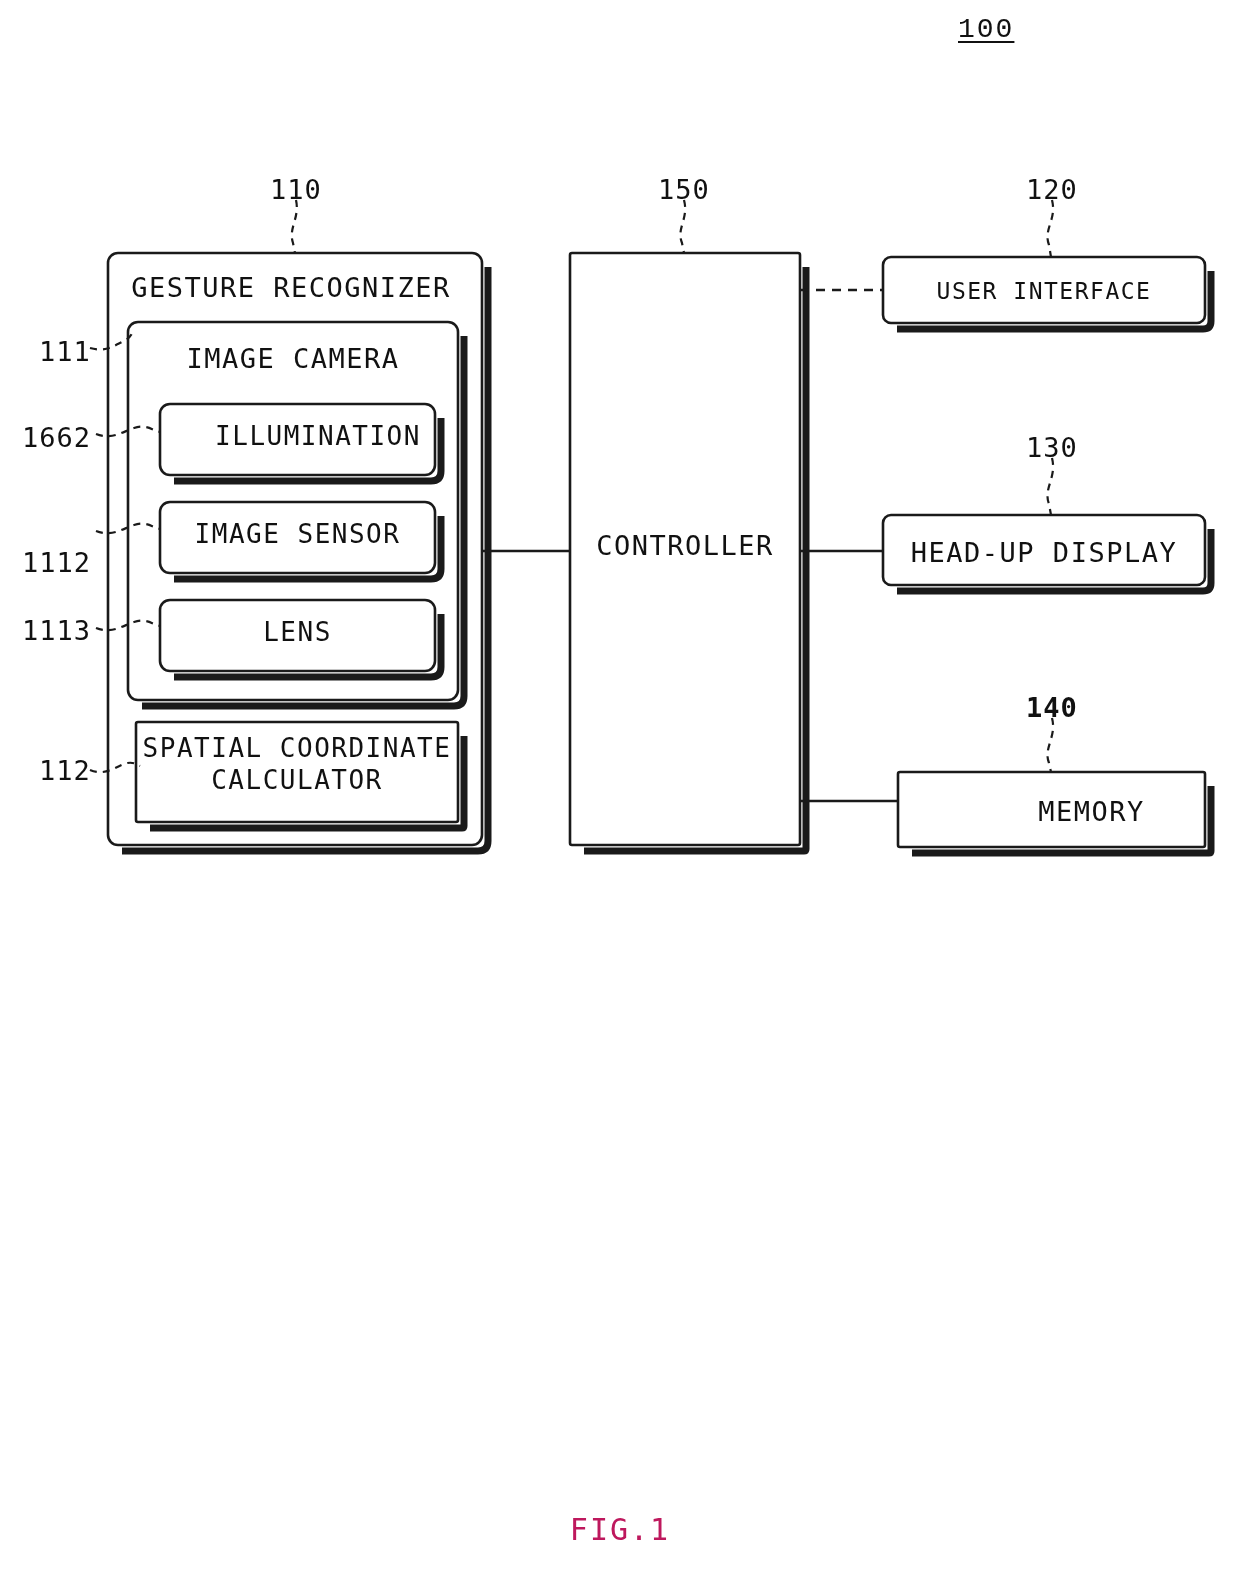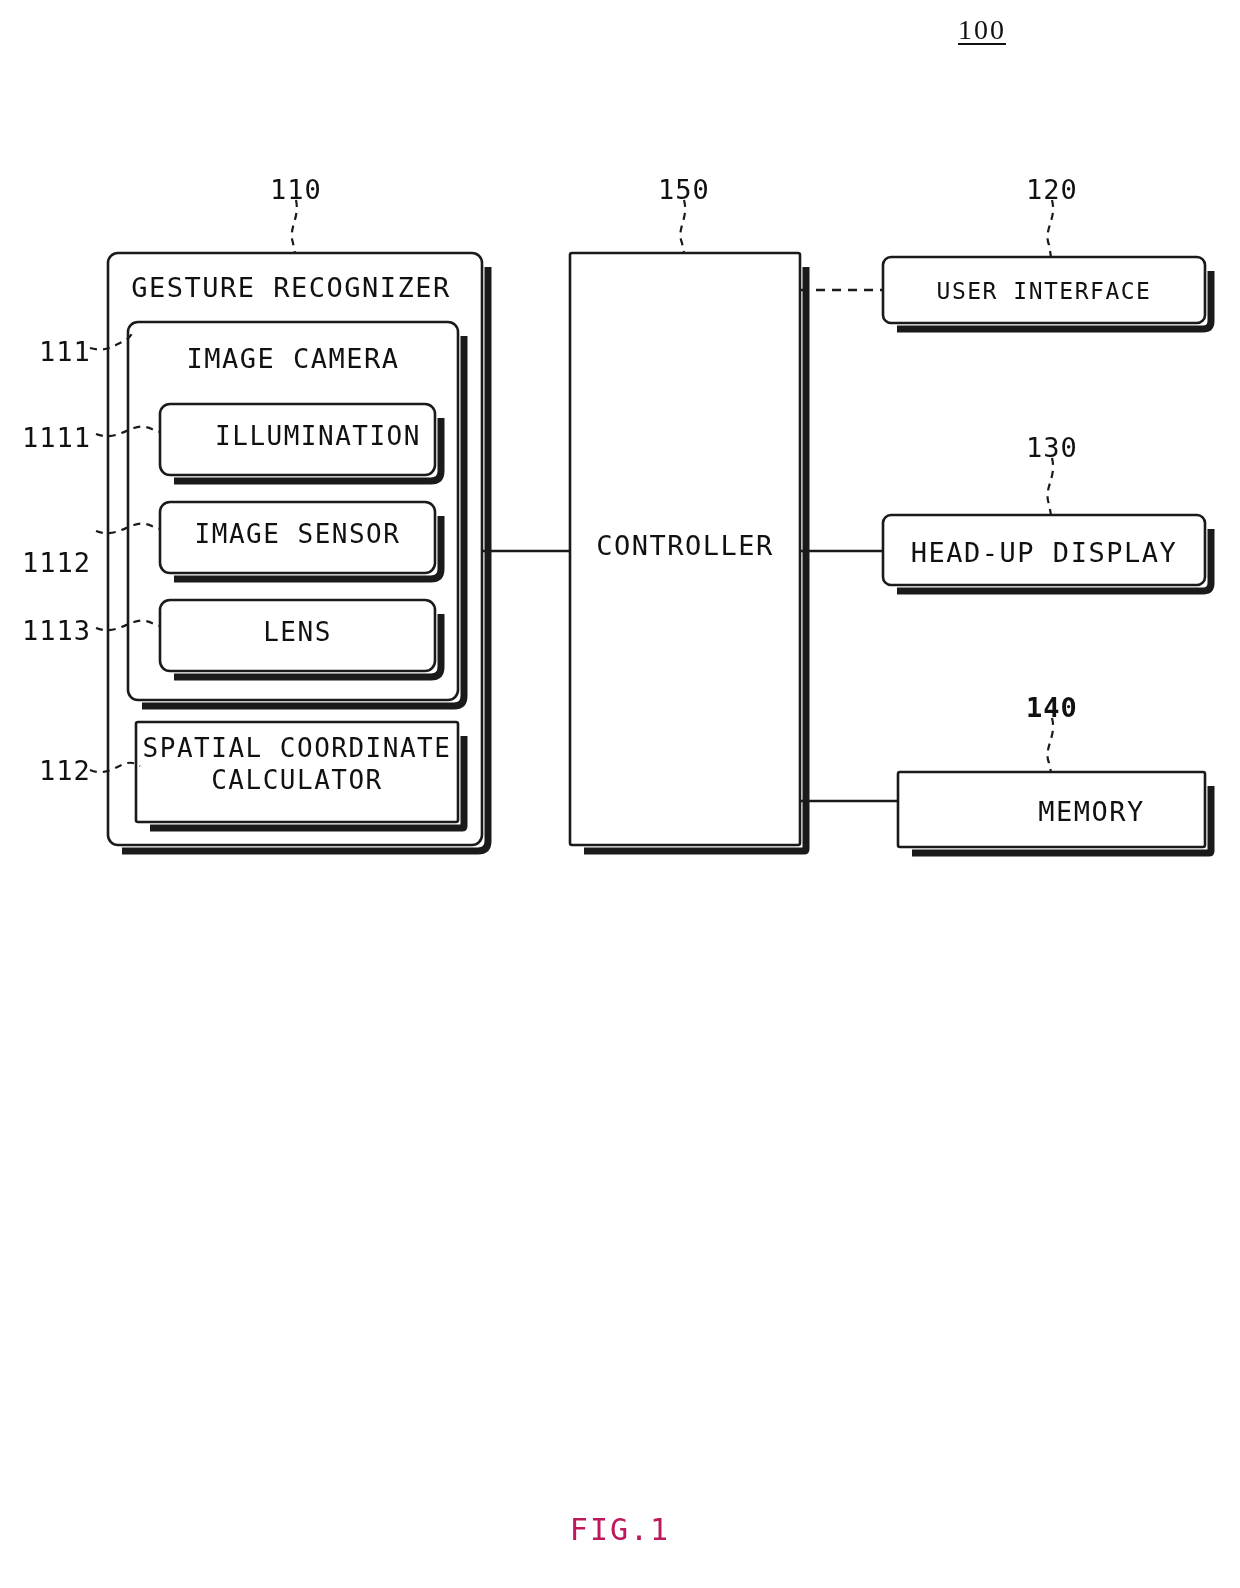--- a/index.html
+++ b/index.html
@@ -56,21 +56,21 @@
     width: 1240px;
     text-align: center;
     font-family: "DejaVu Sans Mono", "Liberation Mono", monospace;
     font-size: 30px;
     letter-spacing: 2px;
     color: #be185d;
   }
 
   .top-num {
     position: absolute;
-    font-family: Liberation Serif, serif;
+    font-family: Liberation Mono, monospace;
     font-size: 28px;
     letter-spacing: 2px;
     color: #111;
     text-decoration: underline;
     text-underline-offset: 4px;
   }
 </style>
 </head>
 <body>
 
@@ -201,21 +201,21 @@
       <div class="blk-label" style="left: 898px; top: 796px; width: 307px; font-size: 27px; margin-left: 40px;">MEMORY</div>
     </div>
 
   <div id="ref-numbers">
       <div class="ref-num" style="left: 270px; top: 174px;">110</div>
       <div class="ref-num" style="left: 658px; top: 174px;">150</div>
       <div class="ref-num" style="left: 1026px; top: 174px;">120</div>
       <div class="ref-num" style="left: 1026px; top: 432px;">130</div>
       <div class="ref-num" style="left: 1026px; top: 692px; font-weight: bold;">140</div>
       <div class="ref-num" style="left: 39px; top: 336px;">111</div>
-      <div class="ref-num" style="left: 22px; top: 422px;">1111</div>
+      <div class="ref-num" style="left: 22px; top: 422px;">1662</div>
       <div class="ref-num" style="left: 22px; top: 518px; margin-top: 29px;">1112</div>
       <div class="ref-num" style="left: 22px; top: 615px;">1113</div>
       <div class="ref-num" style="left: 39px; top: 755px;">112</div>
     </div>
 
   <div class="fig-caption" style="left:0; top:1512px;">FIG.1</div>
 
 </div>
 
 </body></html>

